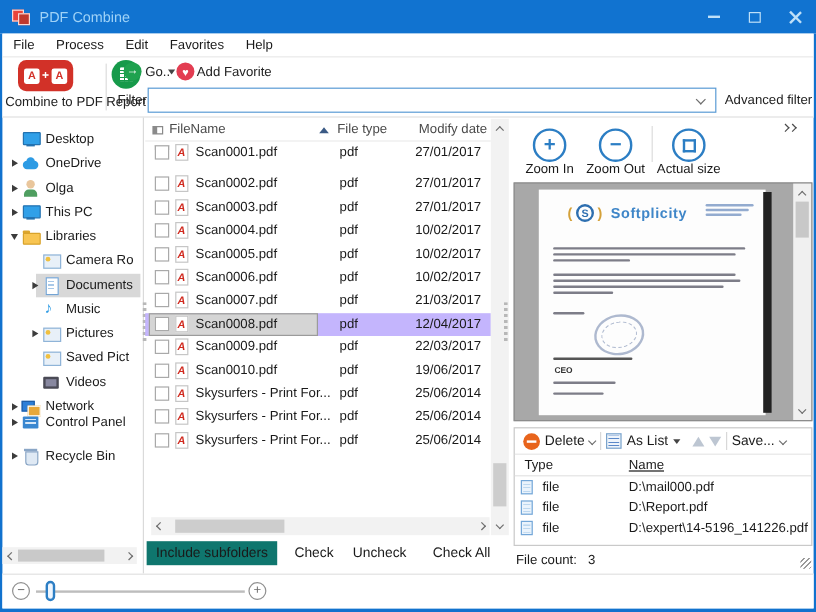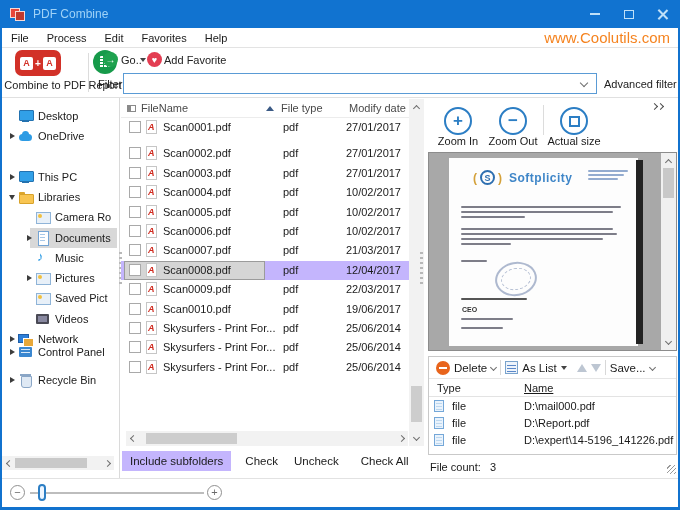--- a/index.html
+++ b/index.html
@@ -112,21 +112,21 @@
   
   .vscroll { left:409px; top:99px; width:15px; height:347px; background:#f2f2f2; }
   .vthumb { left:411px; top:386px; width:11px; height:36px; background:#cdcdcd; }
   .hscroll { left:126px; top:431px; width:282px; height:15px; background:#f2f2f2; }
   .hthumb { left:146px; top:433px; width:91px; height:11px; background:#cdcdcd; }
   .sa { position:absolute; display:flex; align-items:center; justify-content:center; width:14px; height:14px; }
 
   
   .actrow { left:122px; top:449px; width:302px; height:24px; overflow:hidden; display:flex; align-items:center; font-size:11.5px; }
   .actbtn { padding:4px 8px; white-space:nowrap; }
-  .actbtn.pressed { background:#c4b5fd; }
+  .actbtn.pressed { background:#0f766e; }
   .actsep { width:1px; height:17px; background:#cfcfcf; margin:0 3px; }
 
   
   .zoom-circle { position:absolute; width:28px; height:28px; border:2px solid #2c7ec4; border-radius:50%; color:#2c7ec4; display:flex; align-items:center; justify-content:center; font-size:17px; font-weight:bold; background:#fff; }
   .zlabel { position:absolute; width:64px; text-align:center; top:135px; }
   .asize-inner { width:11px; height:11px; border:2px dashed #2c7ec4; }
   .expander { left:652px; top:104px; display:flex; gap:1px; }
   .expander .chev { border-color:#4a4a4a; }
 
   
@@ -208,21 +208,20 @@
         </span>
     </span>
   </div>
 
   <div class="abs menubar">
     <span class="menu-item">File</span>
     <span class="menu-item">Process</span>
     <span class="menu-item">Edit</span>
     <span class="menu-item">Favorites</span>
     <span class="menu-item">Help</span>
-    <span class="website">www.Coolutils.com</span>
   </div>
 
   <div class="abs toolbar"></div>
   <div class="abs combine-ico" style="left:15px;top:50px;">
     <span class="pg">A</span>
       <span class="pl">+</span>
       <span class="pg">A</span>
   </div>
   <div class="abs tool-label" style="left:2px;top:79px;width:86px;">Combine to PDF</div>
   <div class="abs tsep" style="left:88px;top:53px;height:39px;"></div>
@@ -244,20 +243,27 @@
   <div class="titem pad0n" style="top:106px">
       <span class="ti ti-desktop"></span>
       <span class="tlabel">Desktop</span>
     </div>
   <div class="titem pad0" style="top:126px">
       <span class="tarrow">
         <span class="tri-r"></span>
       </span>
       <span class="ti ti-cloud"></span>
       <span class="tlabel">OneDrive</span>
+    </div>
+  <div class="titem pad0" style="top:147px">
+      <span class="tarrow">
+        <span class="tri-r"></span>
+      </span>
+      <span class="ti ti-user"></span>
+      <span class="tlabel">Olga</span>
     </div>
   <div class="titem pad0" style="top:167px">
       <span class="tarrow">
         <span class="tri-r"></span>
       </span>
       <span class="ti ti-desktop"></span>
       <span class="tlabel">This PC</span>
     </div>
   <div class="titem pad0" style="top:187px">
       <span class="tarrow">

